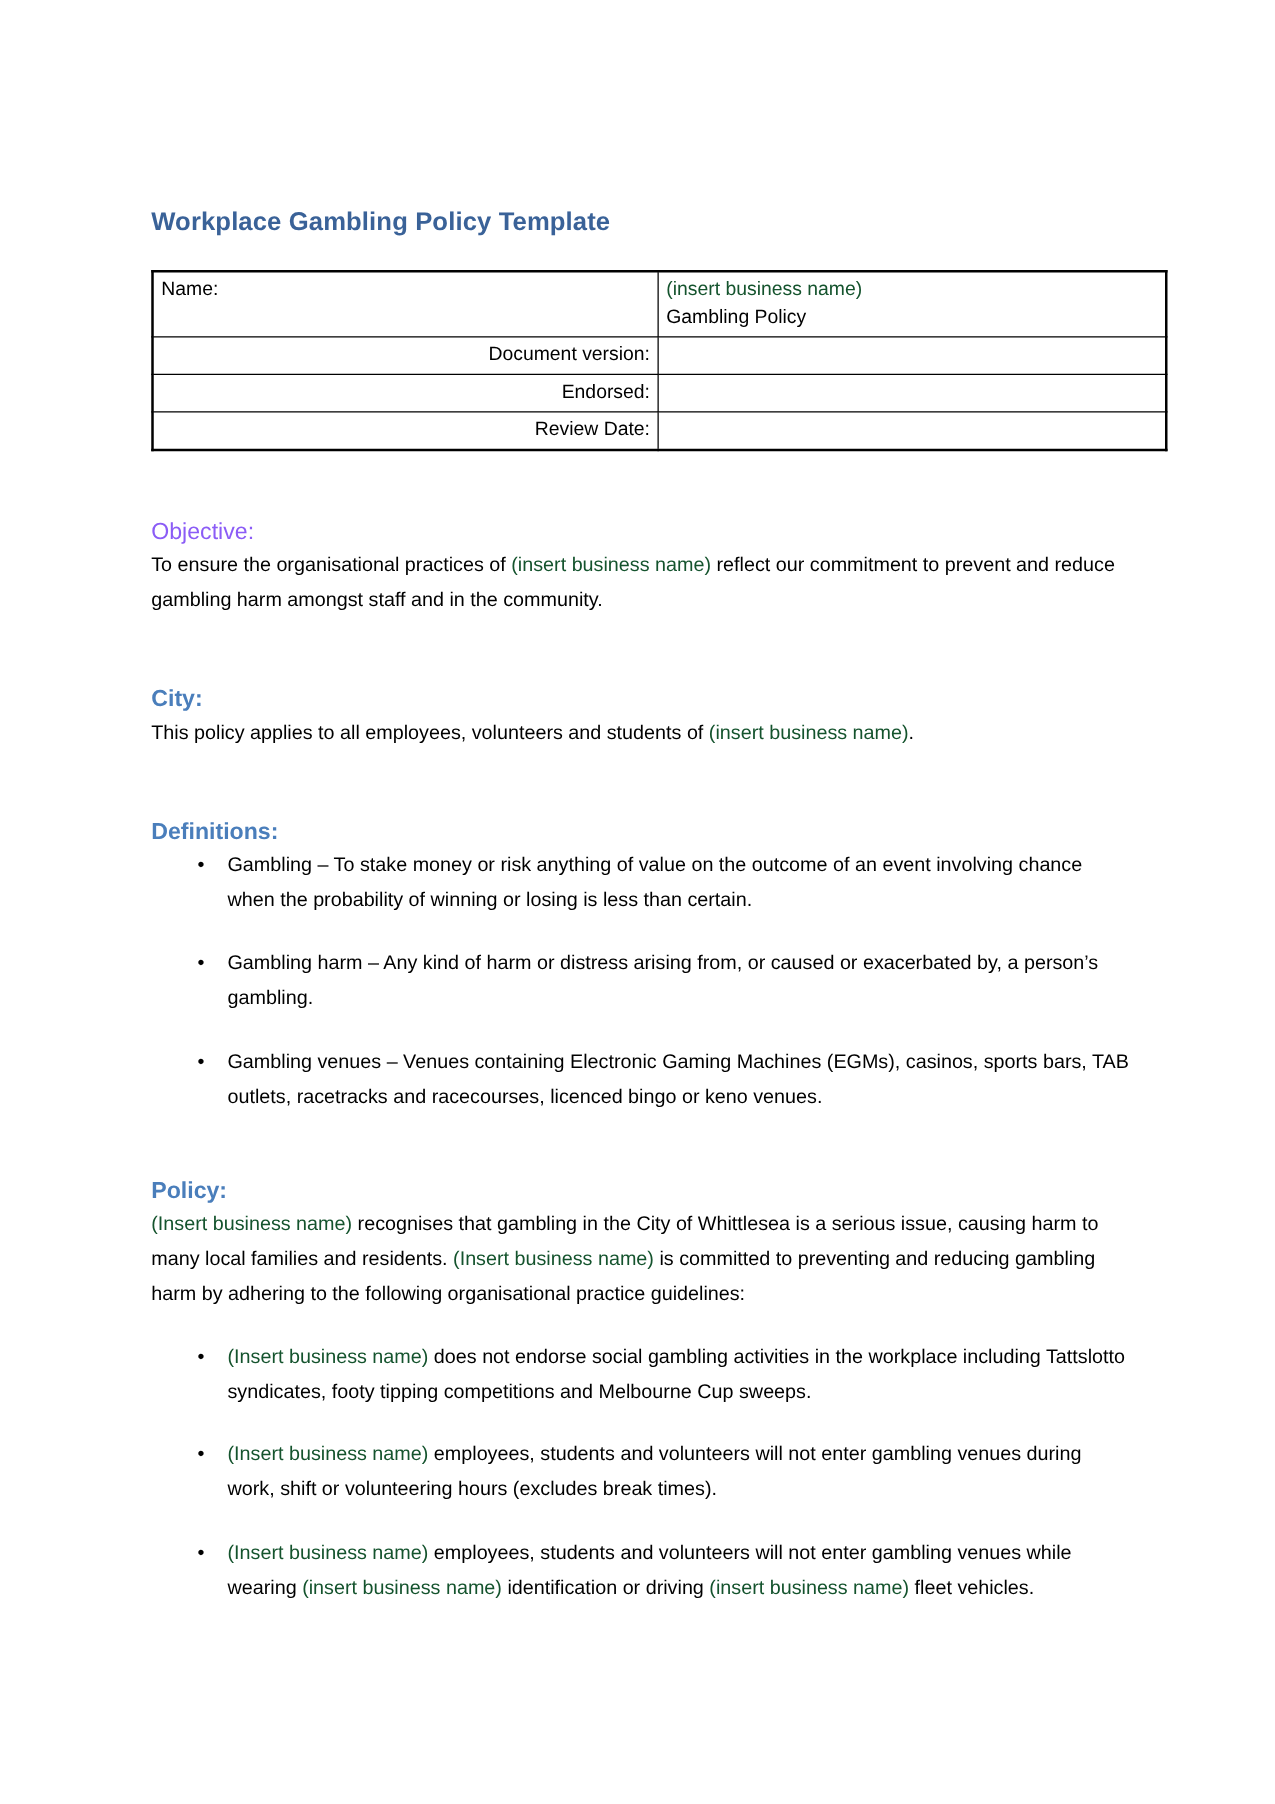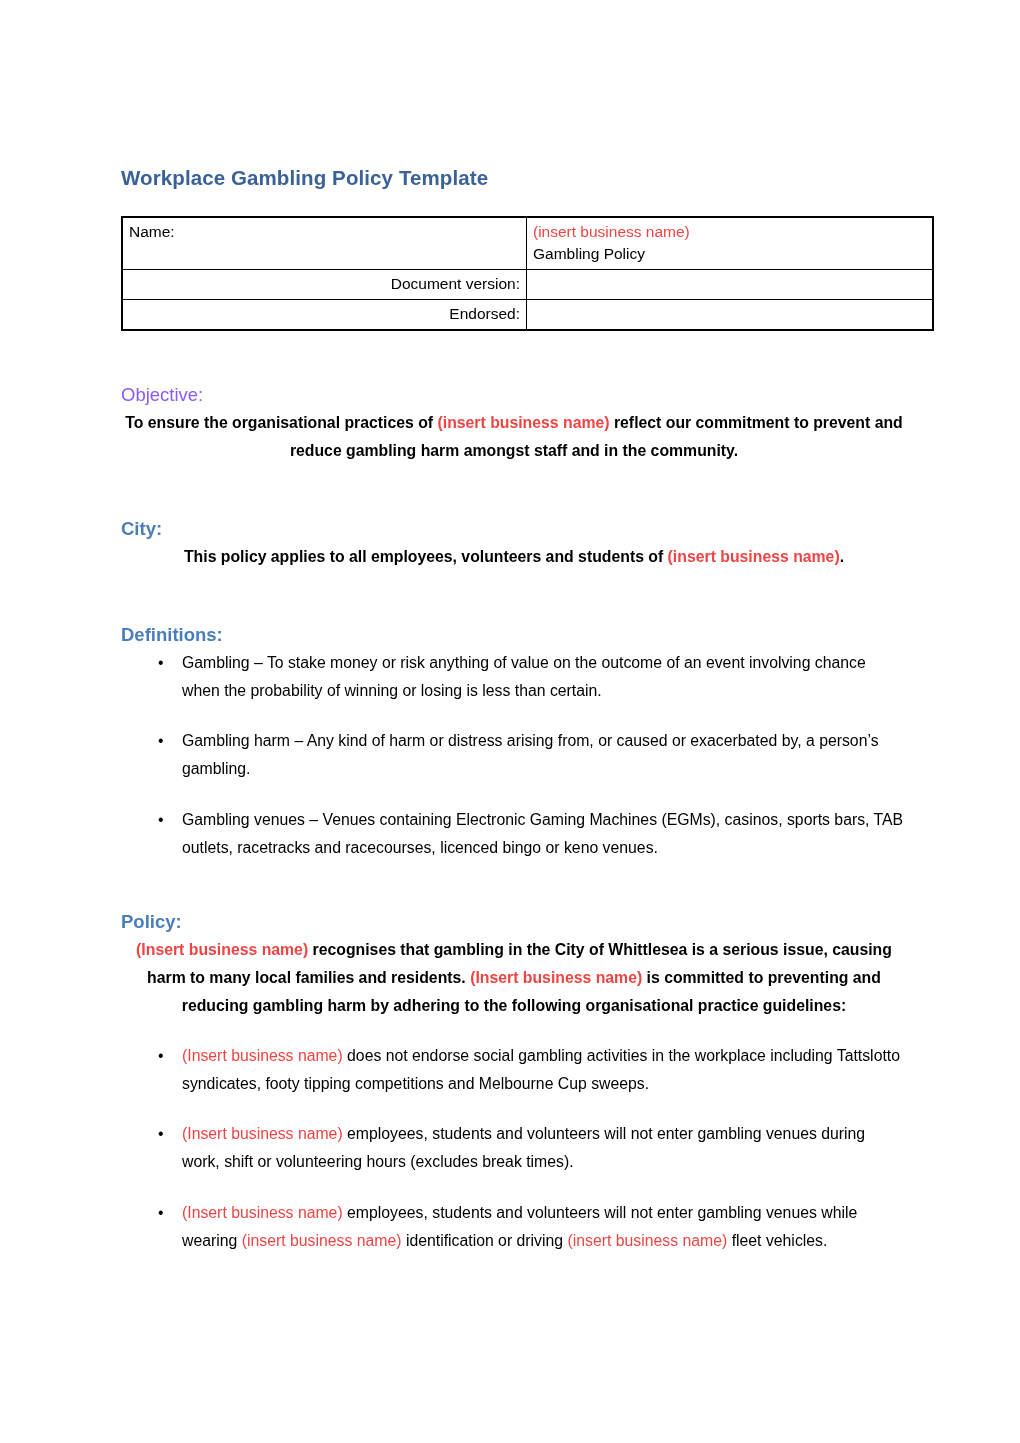--- a/index.html
+++ b/index.html
@@ -54,21 +54,21 @@
     font-size: 15.5px;
     line-height: 1.42;
     vertical-align: top;
     color: #000000;
   }
   .meta-table td.label-cell { width: 391px; }
   .meta-table td.value-cell { width: 393px; }
   .meta-table tr.tall td { height: 42px; }
   .meta-table tr.short td { height: 21px; text-align: right; }
   .placeholder {
-    color: #ef4444;
+    color: #14532d;
   }
   .val-line { display: block; }
 
   
   .section { margin: 0; }
   .sec-gap-lg { height: 52px; }
   .sec-gap-md { height: 48px; }
 
   h2.sec-head {
     margin: 0 0 2px 0;
@@ -80,22 +80,21 @@
   h2.sec-head.light {
     color: #8b5cf6;
     font-weight: normal;
   }
 
   p.body-text {
     margin: 0;
     font-size: 15.8px;
     line-height: 1.78;
     color: #000000;
-    text-align: center;
-    font-weight: bold;
+    text-align: left;
   }
 
   ul.bullets {
     margin: 0;
     padding: 0;
     list-style: none;
   }
   ul.bullets > li {
     position: relative;
     margin: 0 0 22px 0;
@@ -132,20 +131,24 @@
           </td>
         </tr>
         <tr class="short">
           <td class="label-cell">Document version:</td>
           <td class="value-cell"></td>
         </tr>
         <tr class="short">
           <td class="label-cell">Endorsed:</td>
           <td class="value-cell"></td>
         </tr>
+        <tr class="short">
+          <td class="label-cell">Review Date:</td>
+          <td class="value-cell"></td>
+        </tr>
       </tbody>
     </table>
 
     <div class="sec-gap-lg"></div>
 
     <section class="section">
       <h2 class="sec-head light">Objective:</h2>
       <p class="body-text"><span>To ensure the organisational practices of </span><span class="placeholder">(insert business name)</span><span> reflect our commitment to prevent and reduce gambling harm amongst staff and in the community.</span></p>
     </section>
 

